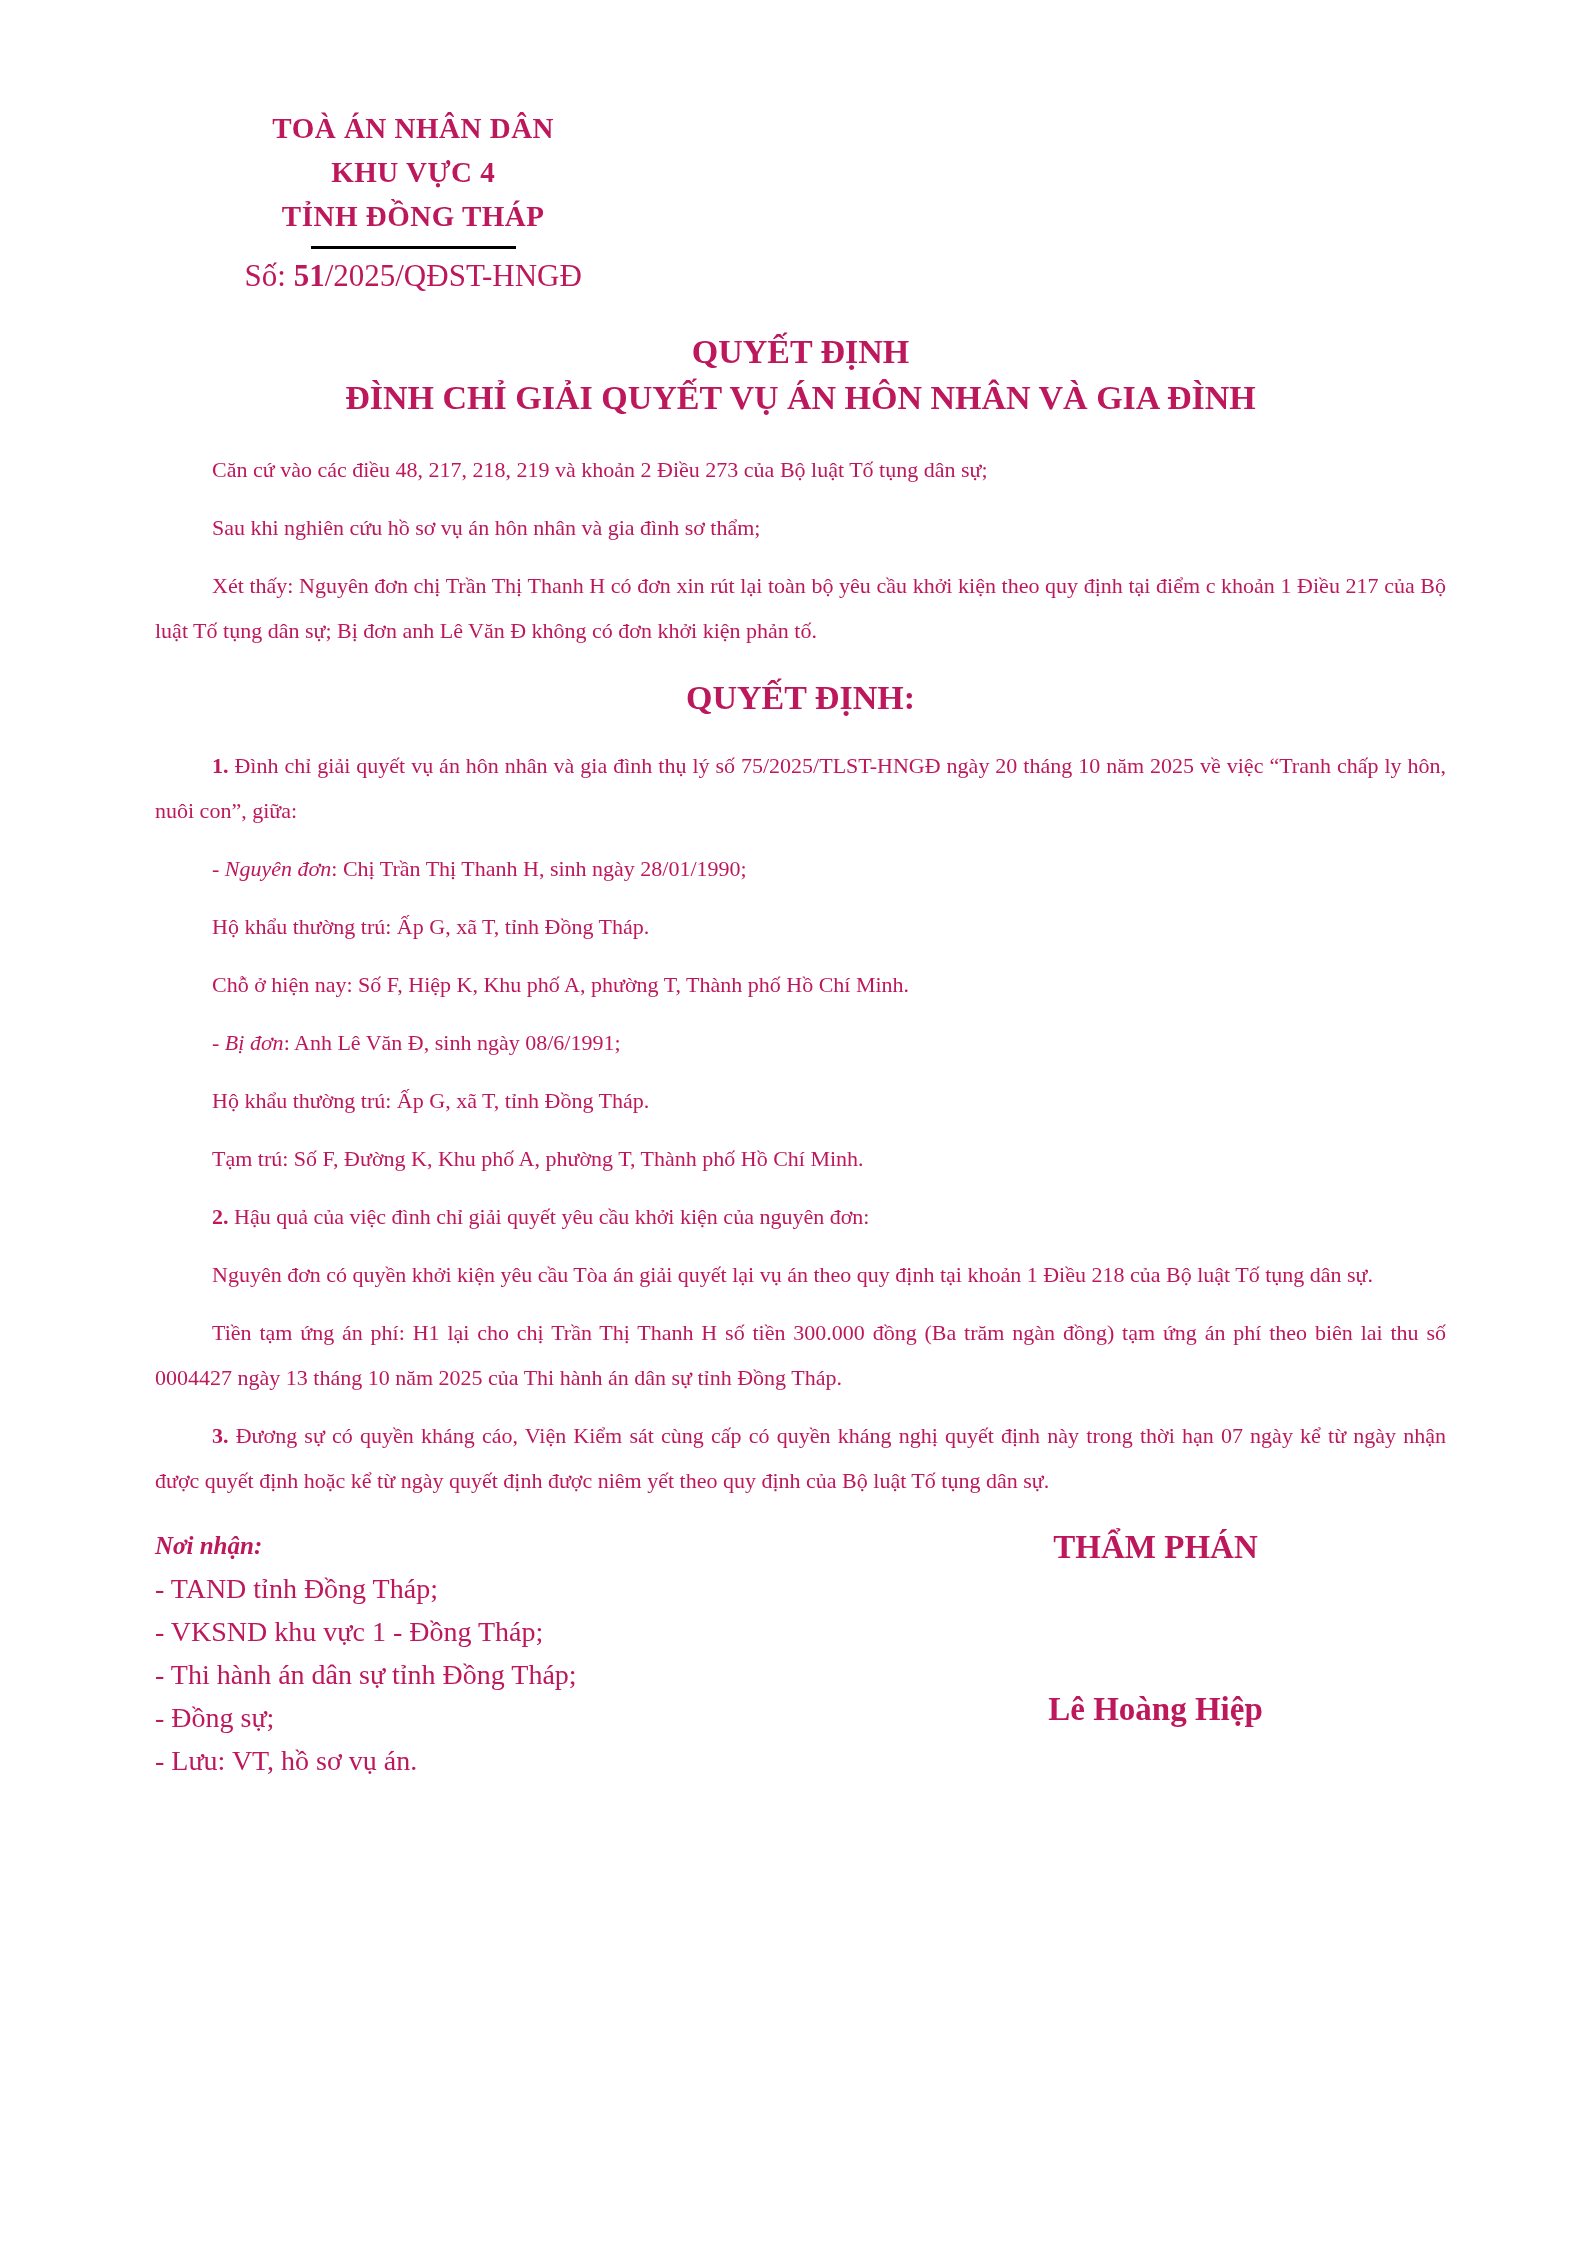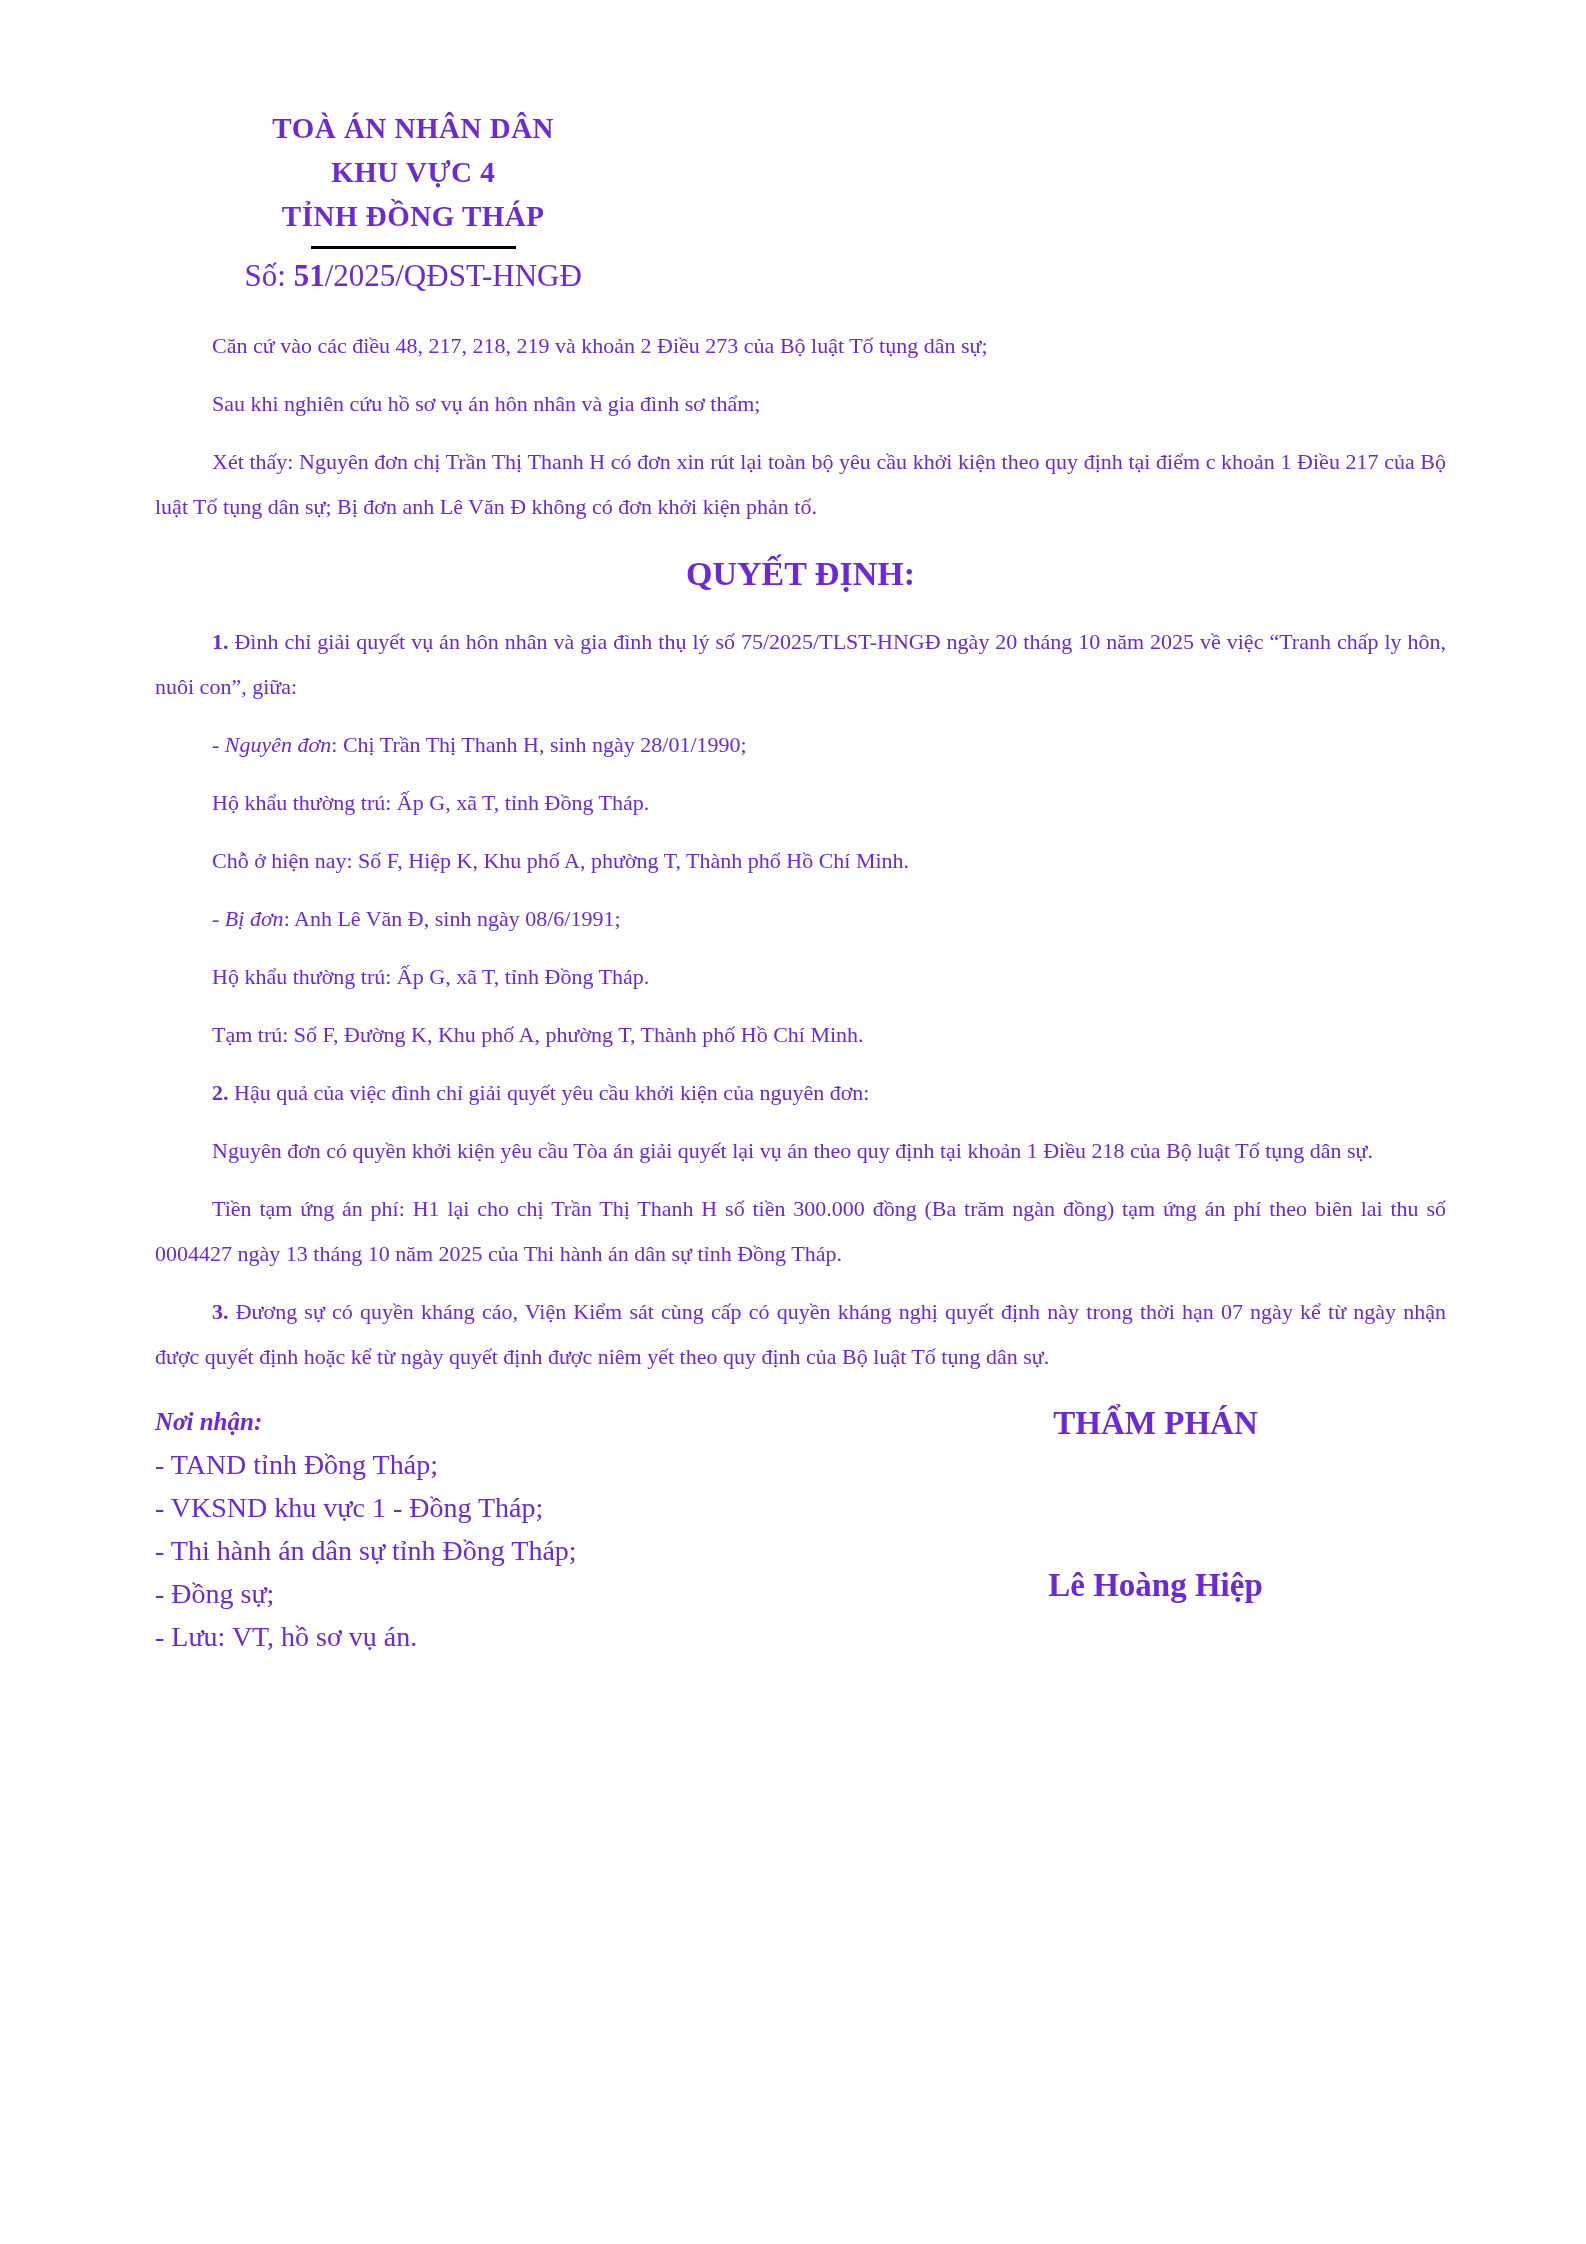--- a/index.html
+++ b/index.html
@@ -5,21 +5,21 @@
   html, body {
     margin: 0;
     padding: 0;
     background: #ffffff;
   }
   .page {
     position: relative;
     width: 1586px;
     height: 2244px;
     background: #ffffff;
-    color: #6d28d9;
+    color: #be185d;
     font-family: "Liberation Serif", "DejaVu Serif", serif;
     overflow: hidden;
     box-sizing: border-box;
     padding: 106px 140px 0 155px;
   }
   
   .hdr {
     display: flex;
     width: 100%;
   }
@@ -147,20 +147,24 @@
   <div class="hdr">
     <div class="hdr-left">
       <div class="org-line">TOÀ ÁN NHÂN DÂN</div>
       <div class="org-line">KHU VỰC 4</div>
       <div class="org-line">TỈNH ĐỒNG THÁP</div>
       <div class="org-rule"></div>
       <div class="doc-number"><span>Số: </span><b>51</b><span>/2025/QĐST-HNGĐ</span></div>
     </div>
   </div>
 
+  <div class="title-block">
+    <div class="title-line">QUYẾT ĐỊNH</div>
+    <div class="title-line">ĐÌNH CHỈ GIẢI QUYẾT VỤ ÁN HÔN NHÂN VÀ GIA ĐÌNH</div>
+  </div>
 
   <div class="body-block">
     <p class="para">Căn cứ vào các điều 48, 217, 218, 219 và khoản 2 Điều 273  của Bộ luật Tố tụng dân sự;</p>
     <p class="para">Sau khi nghiên cứu hồ sơ vụ án hôn nhân và gia đình sơ thẩm;</p>
     <p class="para">Xét thấy: Nguyên đơn chị Trần Thị Thanh H có đơn xin rút lại toàn bộ yêu cầu khởi kiện theo quy định tại điểm c khoản 1 Điều 217 của Bộ luật Tố tụng dân sự; Bị đơn anh Lê Văn Đ không có đơn khởi kiện phản tố.</p>
 
     <p class="para decision-heading">QUYẾT ĐỊNH:</p>
 
     <p class="para"><span class="num">1.</span><span> Đình chỉ giải quyết vụ án hôn nhân và gia đình thụ lý số 75/2025/TLST-HNGĐ ngày 20 tháng 10 năm 2025 về việc “Tranh chấp ly hôn, nuôi con”, giữa:</span></p>
 

